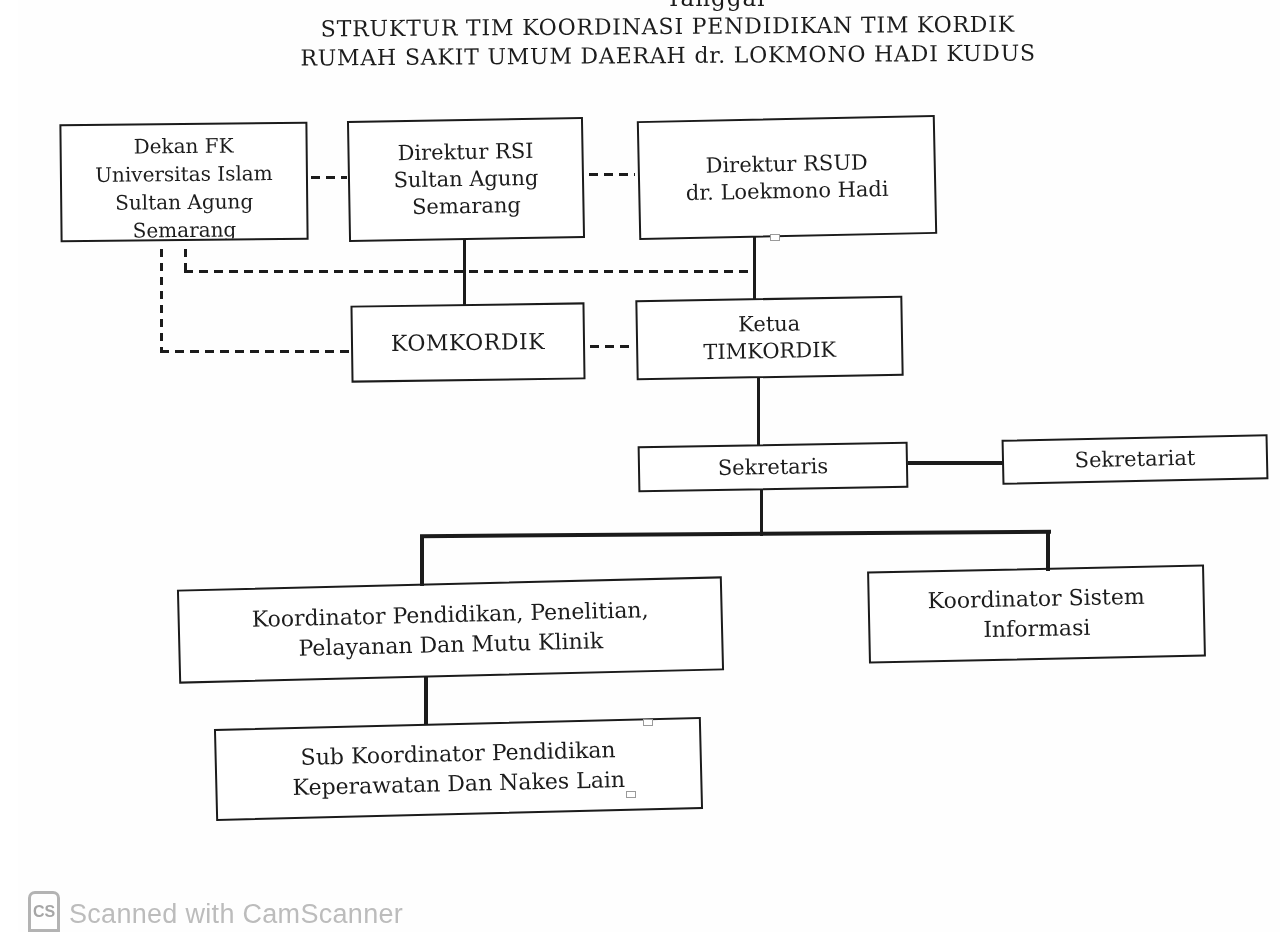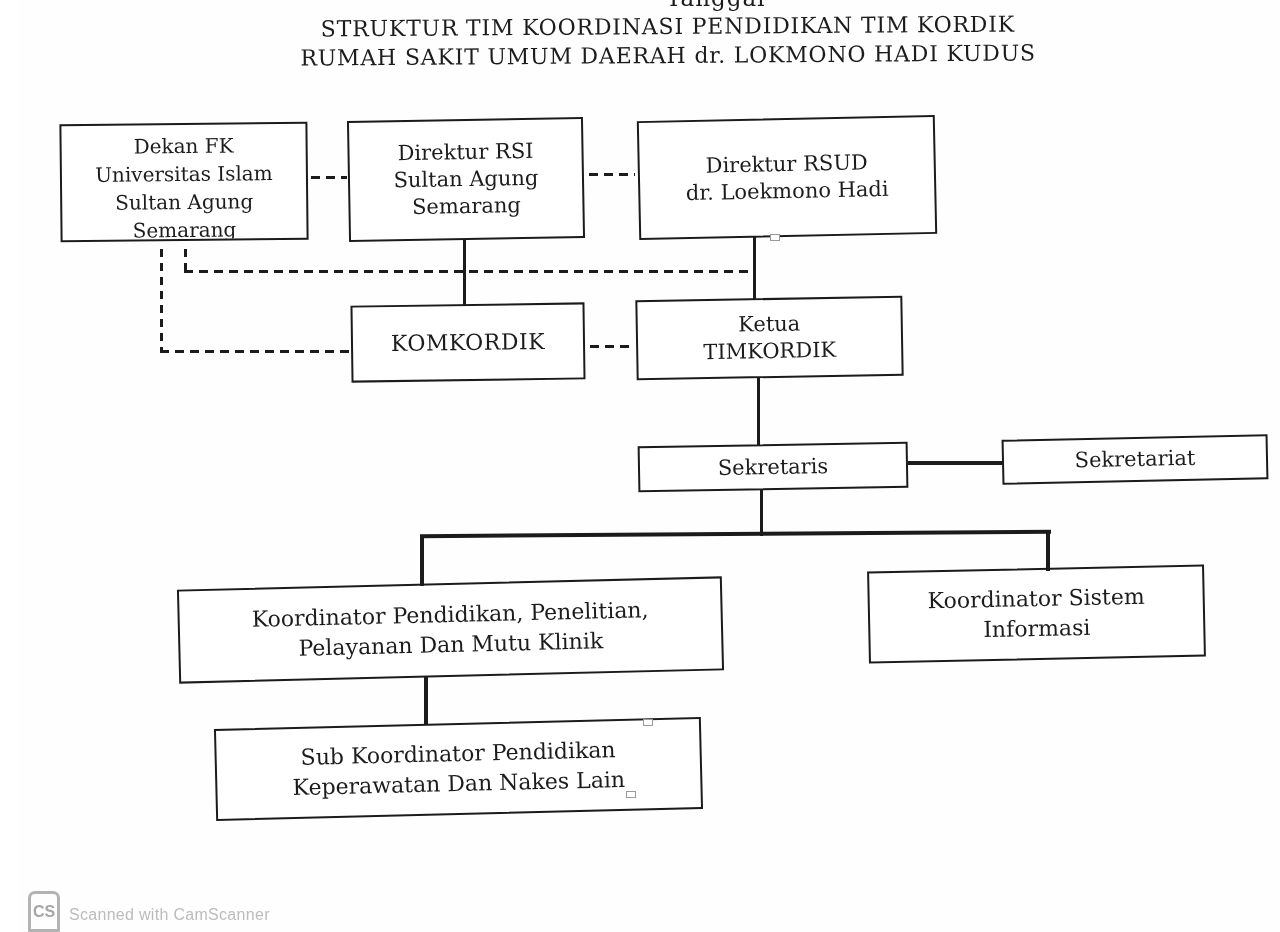--- a/index.html
+++ b/index.html
@@ -17,21 +17,21 @@
           background:repeating-linear-gradient(90deg,#1b1b1b 0 9px,transparent 9px 15px);}
   .dash-v{position:absolute;width:3px;
           background:repeating-linear-gradient(180deg,#1b1b1b 0 8px,transparent 8px 14px);}
   .artifact{position:absolute;width:8px;height:5px;border:1px solid #9a9a9a;background:#fff;}
   .footer{position:absolute;left:10px;top:891px;display:flex;align-items:center;
           font-family:"Liberation Sans", sans-serif;}
   .cs-badge{width:32px;height:47px;box-sizing:border-box;border:3px solid #b3b3b3;
             border-bottom:9px solid #b3b3b3;border-radius:7px;display:flex;align-items:center;
             justify-content:center;font-weight:bold;font-size:16px;color:#a6a6a6;
             letter-spacing:0;}
-  .cs-text{margin-left:9px;font-size:16px;color:#bcbcbc;letter-spacing:0.3px;}
+  .cs-text{margin-left:9px;font-size:27px;color:#bcbcbc;letter-spacing:0.3px;}
 </style>
 </head>
 <body>
 
 <div class="stage">
 
   <div class="frag">Tanggal</div>
 
   <div class="title">
     <div>STRUKTUR TIM KOORDINASI PENDIDIKAN TIM KORDIK</div>

